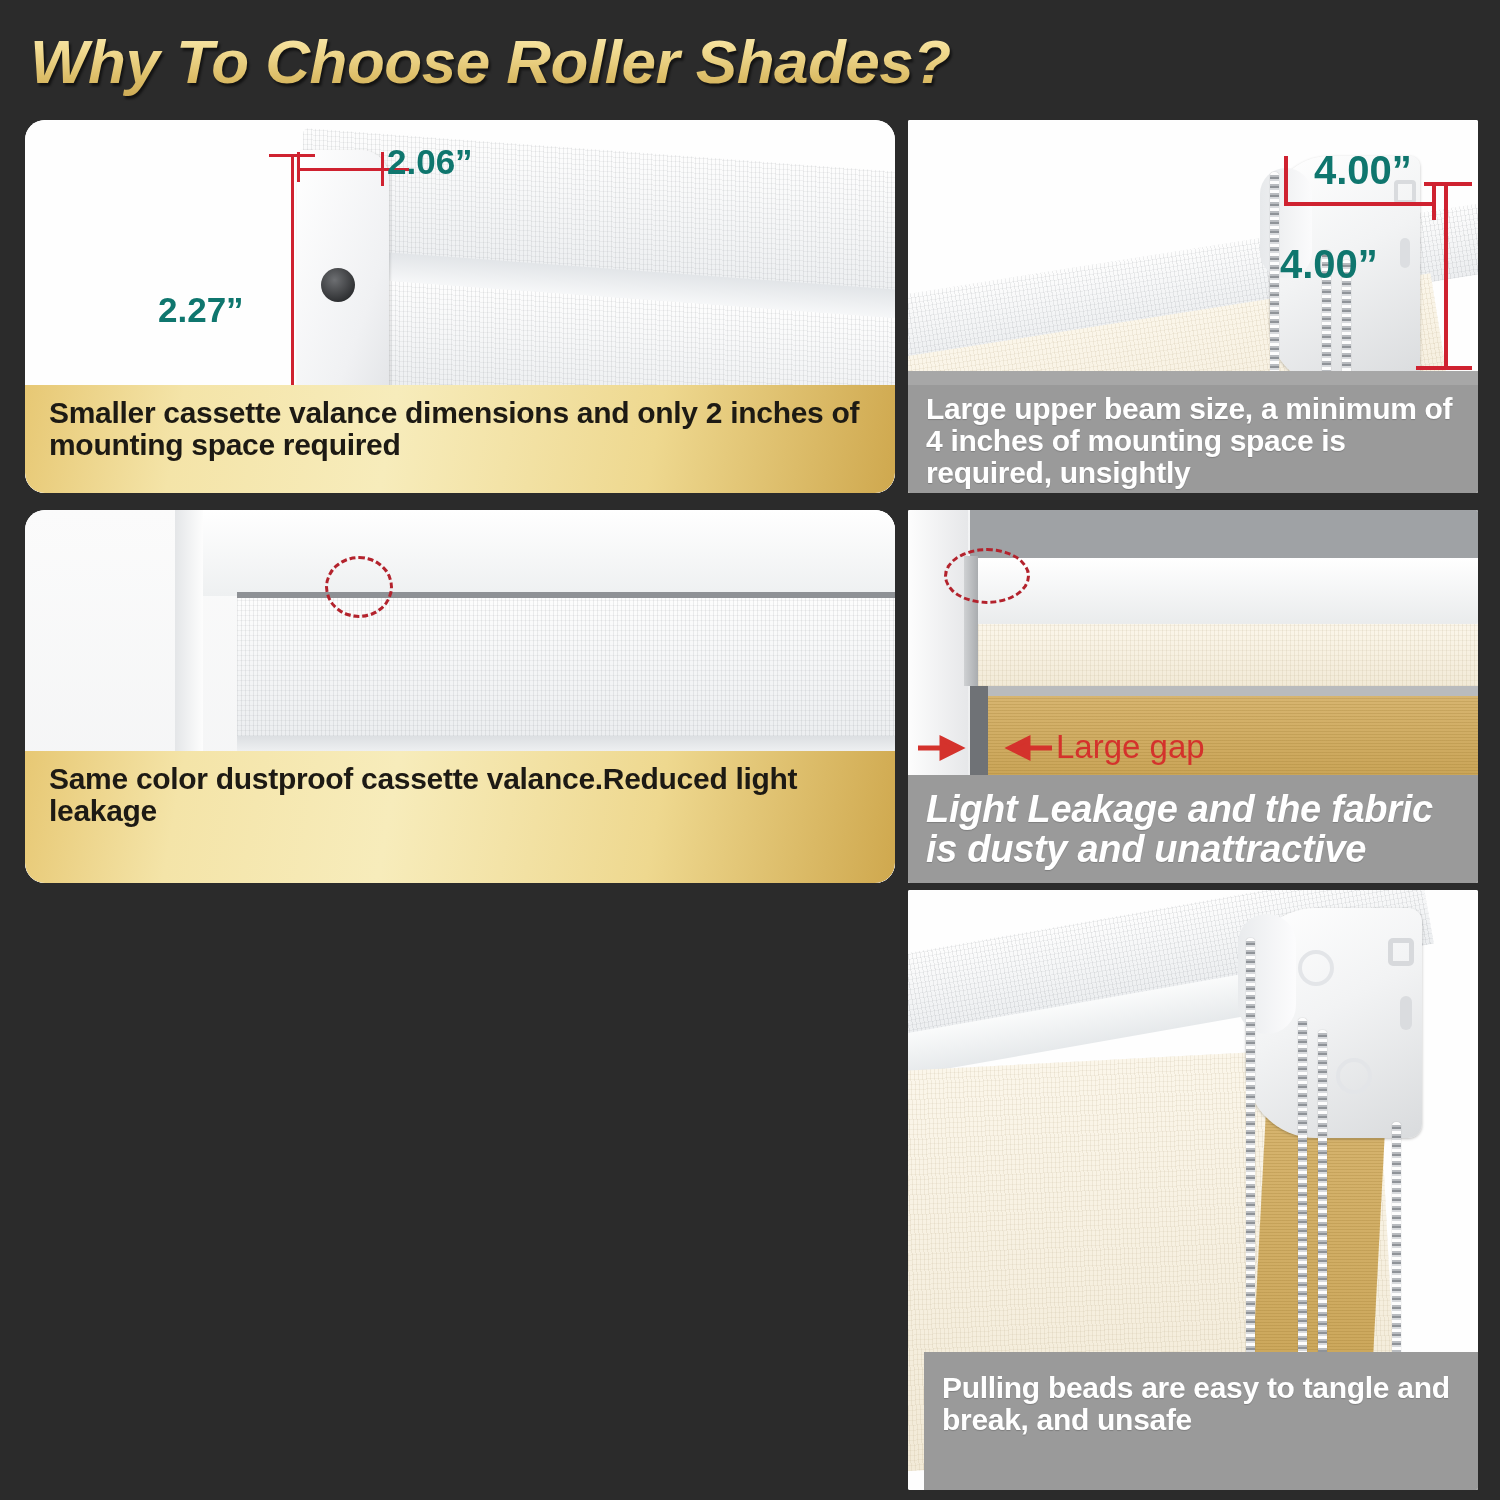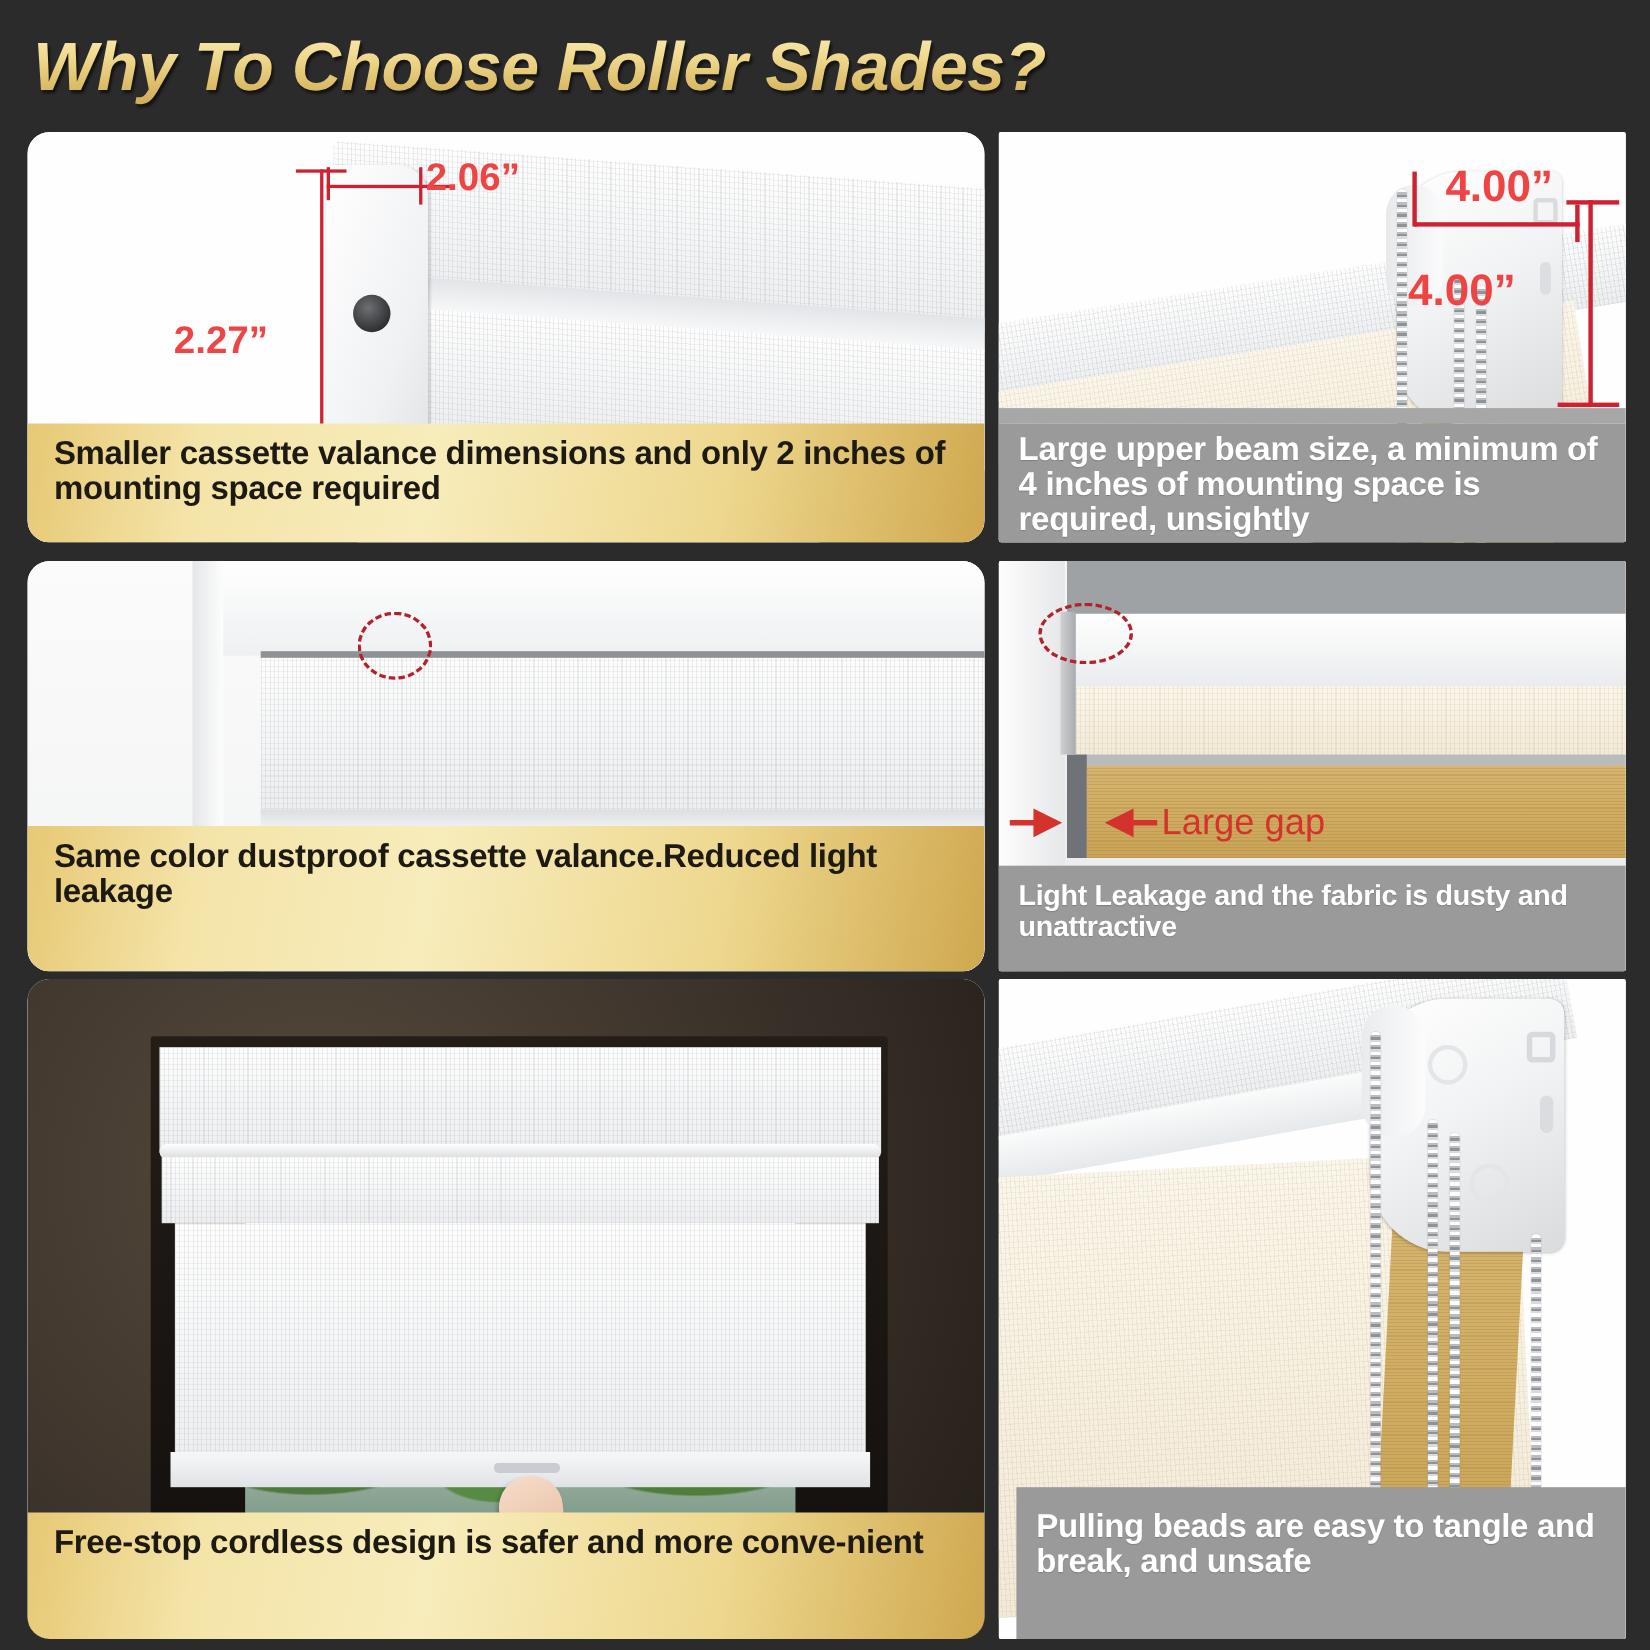--- a/index.html
+++ b/index.html
@@ -48,21 +48,21 @@
     background: linear-gradient(100deg,#e7c874 0%,#f4e4a8 18%,#f7ecbb 42%,#eed88f 72%,#cfa84e 100%);
     color: #1d1a14;
     border-radius: 0 0 20px 20px;
     padding-left: 24px;
   }
   .caption.gray { background: #9a9a9a; color: #fff; text-shadow: 0 1px 1px rgba(0,0,0,.18); }
 
   .cap-r1l { height: 108px; font-size: 30px; }
   .cap-r1r { height: 108px; font-size: 30px; padding-top: 8px; }
   .cap-r2l { height: 132px; font-size: 30px; }
-  .cap-r2r { height: 96px; font-size: 26px; padding-top: 14px; }
+  .cap-r2r { height: 108px; font-size: 38px; padding-top: 14px; font-style: italic; }
   .cap-r3l { height: 115px; font-size: 30px; }
   .cap-r3r { height: 138px; font-size: 30px; padding-top: 20px; margin-left: 16px; }
 
   
   .white-bg { position:absolute; inset:0; background:#fefefe; }
   .fab-white {
     background:
       repeating-linear-gradient(90deg, rgba(120,125,130,.13) 0 1px, rgba(255,255,255,0) 1px 4px),
       repeating-linear-gradient(0deg, rgba(140,145,150,.10) 0 1px, rgba(255,255,255,0) 1px 5px),
       linear-gradient(180deg,#fdfdfd,#eceef0);
@@ -73,21 +73,21 @@
       repeating-linear-gradient(0deg, rgba(175,158,120,.10) 0 1px, rgba(255,255,255,0) 1px 5px),
       linear-gradient(180deg,#fbf6ea,#f2ead7);
   }
   .fab-tan {
     background:
       repeating-linear-gradient(0deg, rgba(150,115,40,.22) 0 1px, rgba(255,255,255,0) 1px 3px),
       linear-gradient(180deg,#d7b570,#c9a457);
   }
 
   
-  .dim-label { position:absolute; color:#ef4444; font-weight:bold; white-space:nowrap;
+  .dim-label { position:absolute; color:#0f766e; font-weight:bold; white-space:nowrap;
                font-family:"Liberation Sans", sans-serif; }
   .dim-line  { position:absolute; background:#cf2230; }
 
   .dash-ellipse { position:absolute; border:3px dashed #b3222c; border-radius:50%; }
 
   .gap-text { position:absolute; color:#d4322c; white-space:nowrap; font-weight:normal; }
 
   
   .bead-chain { position:absolute; width:9px;
     background: repeating-linear-gradient(180deg,#fdfdfd 0 3px,#b9bcc0 3px 5px,#8f9398 5px 7px,#d8dadd 7px 9px);
@@ -223,61 +223,20 @@
         <path d="M2 16 L26 16 M26 7 L44 16 L26 25 Z" stroke="#d4322c" stroke-width="5" fill="#d4322c"></path>
       </svg>
       <svg style="position:absolute;left:84px;top:222px;width:62px;height:32px;" viewBox="0 0 62 32">
         <path d="M60 16 L36 16 M36 7 L18 16 L36 25 Z" stroke="#d4322c" stroke-width="5" fill="#d4322c"></path>
       </svg>
       <div class="gap-text" style="left:148px;top:218px;font-size:33px;">Large gap</div>
     </div>
     <div class="caption gray cap-r2r">Light Leakage and the fabric is dusty and unattractive</div>
   </div>
 
-  <div class="panel left row3">
-    <div class="scene">
-      <div style="position:absolute;inset:0;background:
-                  radial-gradient(circle at 30% 30%,#554a3c 0%,#3b322a 55%,#241e19 100%);"></div>
-
-      <div style="position:absolute;left:112px;top:52px;width:670px;height:448px;
-                  background:linear-gradient(180deg,#241d18,#15110e);border-radius:3px;"></div>
-
-      <div style="position:absolute;left:198px;top:108px;width:500px;height:392px;
-                  background:linear-gradient(180deg,#e8f2f7 0%,#dfeaf0 45%,#cfe0e6 100%);"></div>
-
-      <div style="position:absolute;left:198px;top:300px;width:500px;height:200px;
-                  background:
-                   radial-gradient(ellipse at 12% 70%,#4e7a3c 0 14%,transparent 15%),
-                   radial-gradient(ellipse at 28% 55%,#3f6b32 0 16%,transparent 17%),
-                   radial-gradient(ellipse at 46% 72%,#568b43 0 15%,transparent 16%),
-                   radial-gradient(ellipse at 64% 52%,#41702f 0 18%,transparent 19%),
-                   radial-gradient(ellipse at 82% 68%,#4d7f3a 0 17%,transparent 18%),
-                   linear-gradient(180deg,rgba(190,215,190,.25),rgba(60,95,55,.55));"></div>
-
-      <div style="position:absolute;left:120px;top:62px;width:656px;height:96px;" class="fab-white"></div>
-      <div style="position:absolute;left:120px;top:150px;width:656px;height:14px;
-                  background:linear-gradient(180deg,#ffffff,#d7dadd);border-radius:7px;"></div>
-      <div style="position:absolute;left:122px;top:162px;width:652px;height:60px;" class="fab-white"></div>
-
-      <div style="position:absolute;left:134px;top:222px;width:628px;height:222px;" class="fab-white"></div>
-      <div style="position:absolute;left:130px;top:430px;width:636px;height:32px;
-                  background:linear-gradient(180deg,#f6f7f8,#e0e3e6);"></div>
-      <div style="position:absolute;left:424px;top:440px;width:60px;height:9px;
-                  background:#c9ccd0;border-radius:4px;"></div>
-
-      <div style="position:absolute;left:430px;top:452px;width:58px;height:82px;
-                  background:linear-gradient(160deg,#f7ddcb,#e2b695);
-                  border-radius:28px 28px 20px 20px;transform:rotate(-6deg);
-                  box-shadow:-2px 2px 4px rgba(0,0,0,.25);"></div>
-      <div style="position:absolute;left:446px;top:528px;width:38px;height:72px;
-                  background:linear-gradient(175deg,#f3d6c2,#d9a988);
-                  border-radius:18px;transform:rotate(-4deg);"></div>
-    </div>
-    <div class="caption gold cap-r3l">Free-stop cordless design is safer and more conve-nient</div>
-  </div>
 
   <div class="panel right row3">
     <div class="scene">
       <div class="white-bg"></div>
 
       <div style="position:absolute;left:-40px;top:70px;width:560px;height:82px;
                   transform:rotate(-10deg);transform-origin:left top;" class="fab-white"></div>
       <div style="position:absolute;left:-40px;top:150px;width:540px;height:42px;
                   transform:rotate(-10deg);transform-origin:left top;
                   background:linear-gradient(180deg,#fafbfb,#e6e9eb);"></div>

